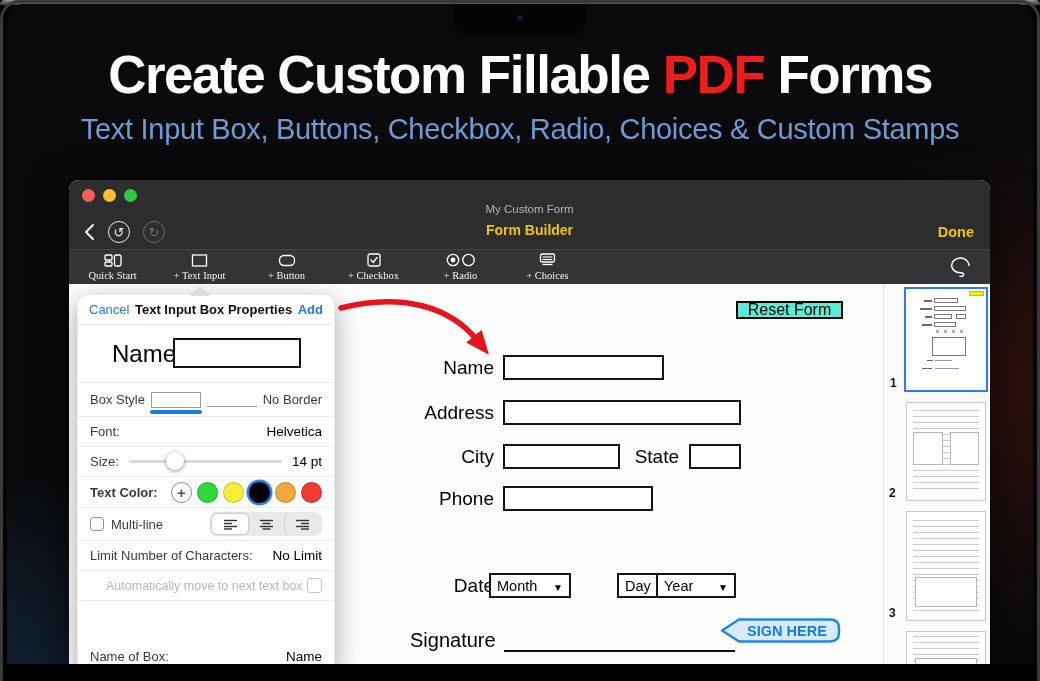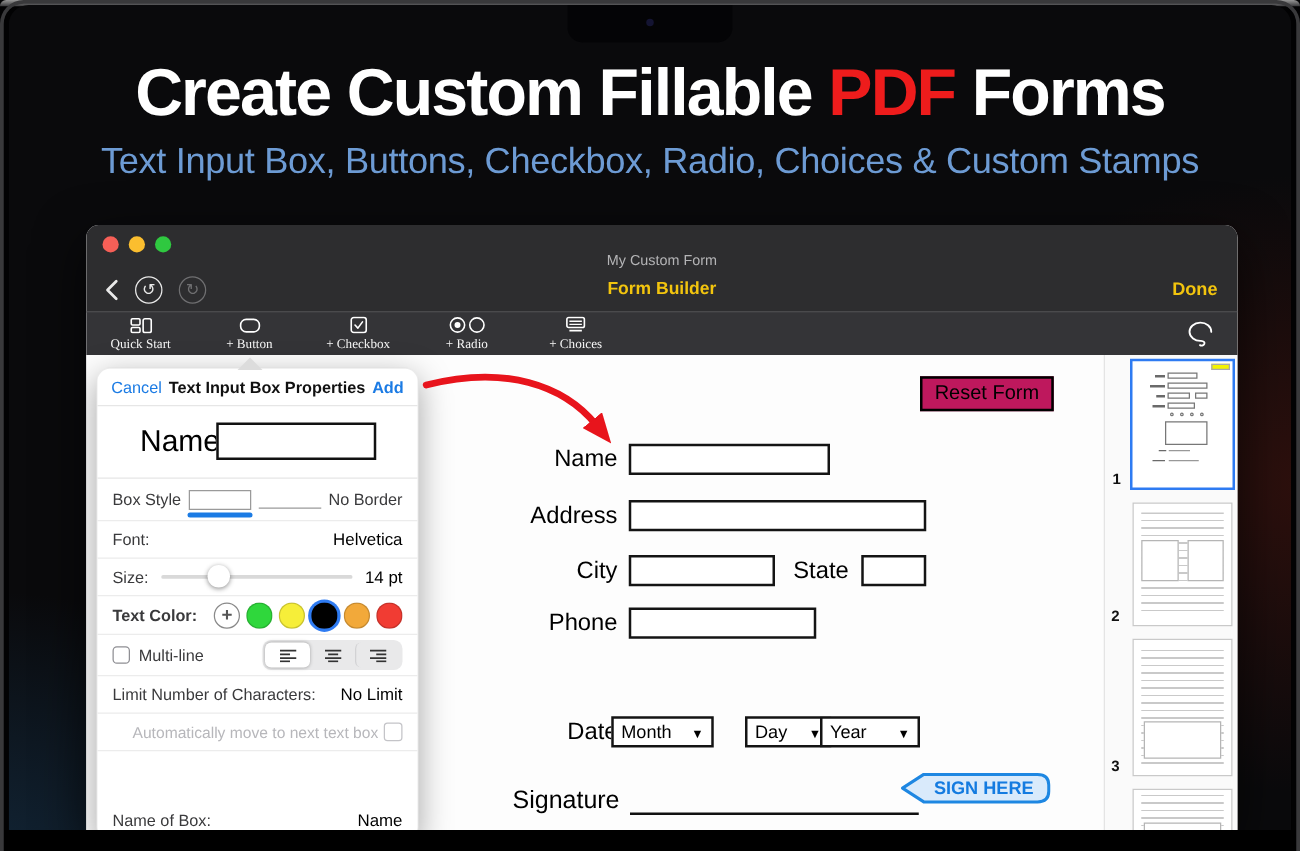--- a/index.html
+++ b/index.html
@@ -57,22 +57,22 @@
   .tool-label { font-size:10.5px; white-space:nowrap;font-family:Liberation Serif, serif; }
   .tool svg { display:block; }
   .scribble { position:absolute; right:16px; top:4px; }
 
   
   .content { position:absolute; left:0; top:104px; right:0; bottom:0; display:flex; }
   .canvas { width:814px; position:relative; background:#fdfdfd; }
   .sidebar { flex:1; position:relative; background:#fafafa; border-left:1px solid #e4e4e4; overflow:hidden; }
 
   
-  .reset-btn { position:absolute; left:667px; top:17px; width:107px; height:28px;
-               background:#be185d; border:2px solid #000; display:flex; align-items:center;
+  .reset-btn { position:absolute; left:667px; top:17px; width:107px; height:18px;
+               background:#5eead4; border:2px solid #000; display:flex; align-items:center;
                justify-content:center; font-size:16px; color:#000; }
   .flabel { position:absolute; font-size:19px; color:#000; height:25px; line-height:25px; text-align:right; }
   .finput { position:absolute; height:25px; border:2px solid #141414; background:#fff; }
   .radio-row { position:absolute; left:436px; top:246px; display:flex; gap:24px; align-items:center; font-size:18px; }
   .radio-item { display:flex; align-items:center; gap:8px; }
   .radio-circle { width:17px; height:17px; border:1.7px solid #111; border-radius:50%; background:#fff; }
   .dselect { position:absolute; top:289px; height:25px; border:2px solid #141414; background:#fff;
              display:flex; align-items:center; justify-content:space-between; padding:0 6px; font-size:14.5px; }
   .dcaret::before { content:"\25BC"; font-size:10px; color:#000; }
   .sig-line { position:absolute; left:435px; top:344px; width:231px; height:24px; border-bottom:2.2px solid #111; }
@@ -185,20 +185,26 @@
       <div class="toolbar">
         <div class="tool">
           <svg width="18" height="13" viewBox="0 0 18 13">
             <rect x="1" y="1" width="7" height="5" rx="1" fill="none" stroke="#fff" stroke-width="1.3"></rect>
             <rect x="1" y="8" width="7" height="4" rx="1" fill="none" stroke="#fff" stroke-width="1.3"></rect>
             <rect x="10.5" y="1" width="6.5" height="11" rx="1.5" fill="none" stroke="#fff" stroke-width="1.3"></rect>
           </svg>
           <span class="tool-label">Quick Start</span>
         </div>
         <div class="tool">
+          <svg width="17" height="13" viewBox="0 0 17 13">
+            <rect x="1.5" y="1" width="14" height="11" fill="none" stroke="#fff" stroke-width="1.3"></rect>
+          </svg>
+          <span class="tool-label">+ Text Input</span>
+        </div>
+        <div class="tool">
           <svg width="18" height="13" viewBox="0 0 18 13">
             <rect x="1.5" y="1.5" width="15" height="10" rx="4.5" fill="none" stroke="#fff" stroke-width="1.3"></rect>
           </svg>
           <span class="tool-label">+ Button</span>
         </div>
         <div class="tool">
           <svg width="14" height="14" viewBox="0 0 14 14">
             <rect x="1" y="1" width="12" height="12" rx="2" fill="none" stroke="#fff" stroke-width="1.3"></rect>
             <polyline points="4,7 6.3,9.5 10,4.5" fill="none" stroke="#fff" stroke-width="1.3" stroke-linecap="round" stroke-linejoin="round"></polyline>
           </svg>
@@ -246,21 +252,21 @@
 
           <div class="flabel" style="left:345px; top:202px; width:80px;">Phone</div>
           <div class="finput" style="left:434px; top:202px; width:150px;"></div>
 
 
           <div class="flabel" style="left:363px; top:289px; width:62px;">Date</div>
           <div class="dselect" style="left:420px; width:82px;">
             <span>Month</span>
               <span class="dcaret"></span>
           </div>
-          <div class="dselect" style="left:527px; width:69px;align-items:center;">
+          <div class="dselect" style="left:548px; width:69px;align-items:center;">
             <span>Day</span>
               <span class="dcaret"></span>
           </div>
           <div class="dselect" style="left:587px; width:80px;">
             <span>Year</span>
               <span class="dcaret"></span>
           </div>
 
           <div class="flabel" style="left:341px; top:344px; width:90px; text-align:left; font-size:20px;">Signature</div>
           <div class="sig-line"></div>

